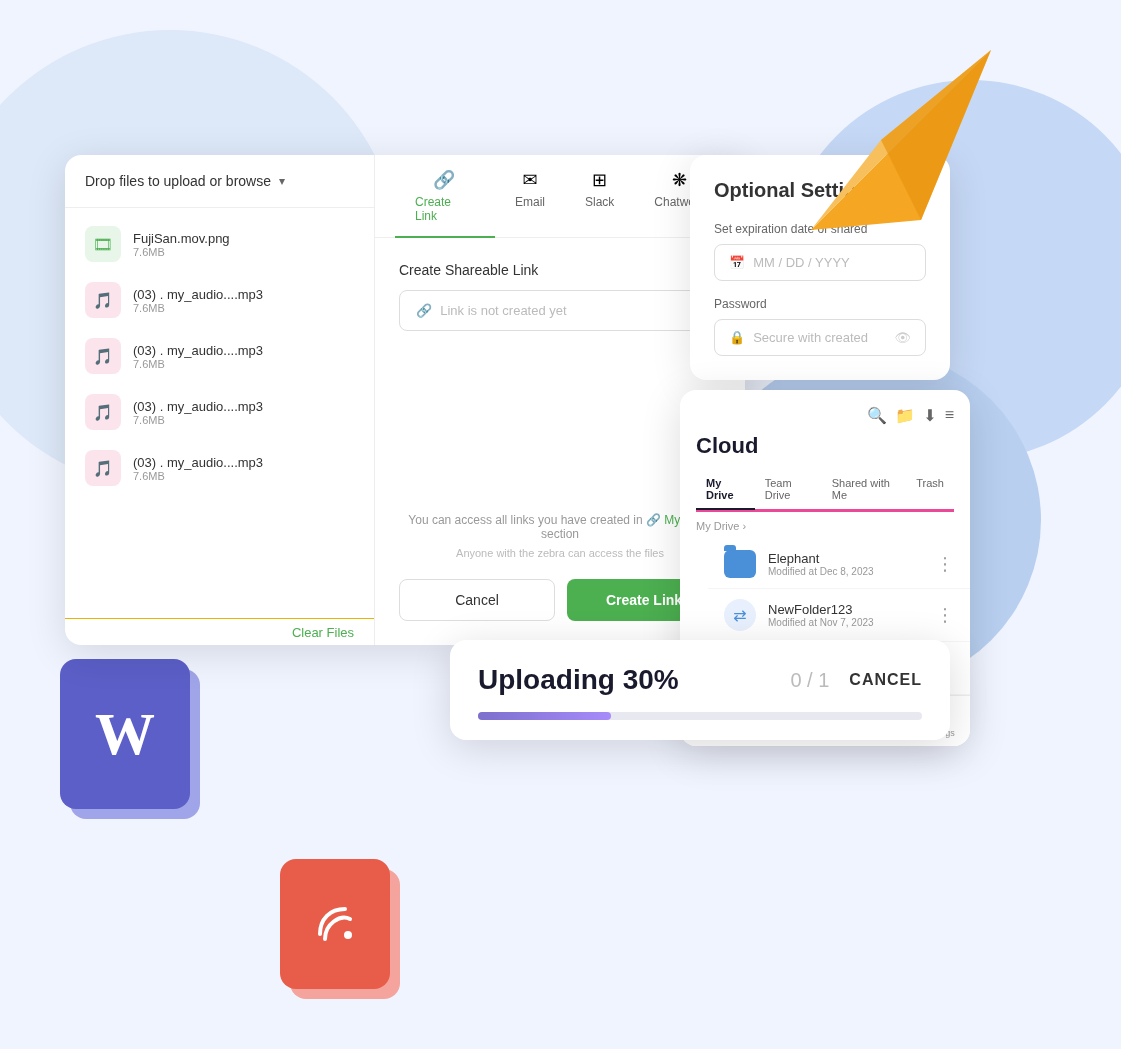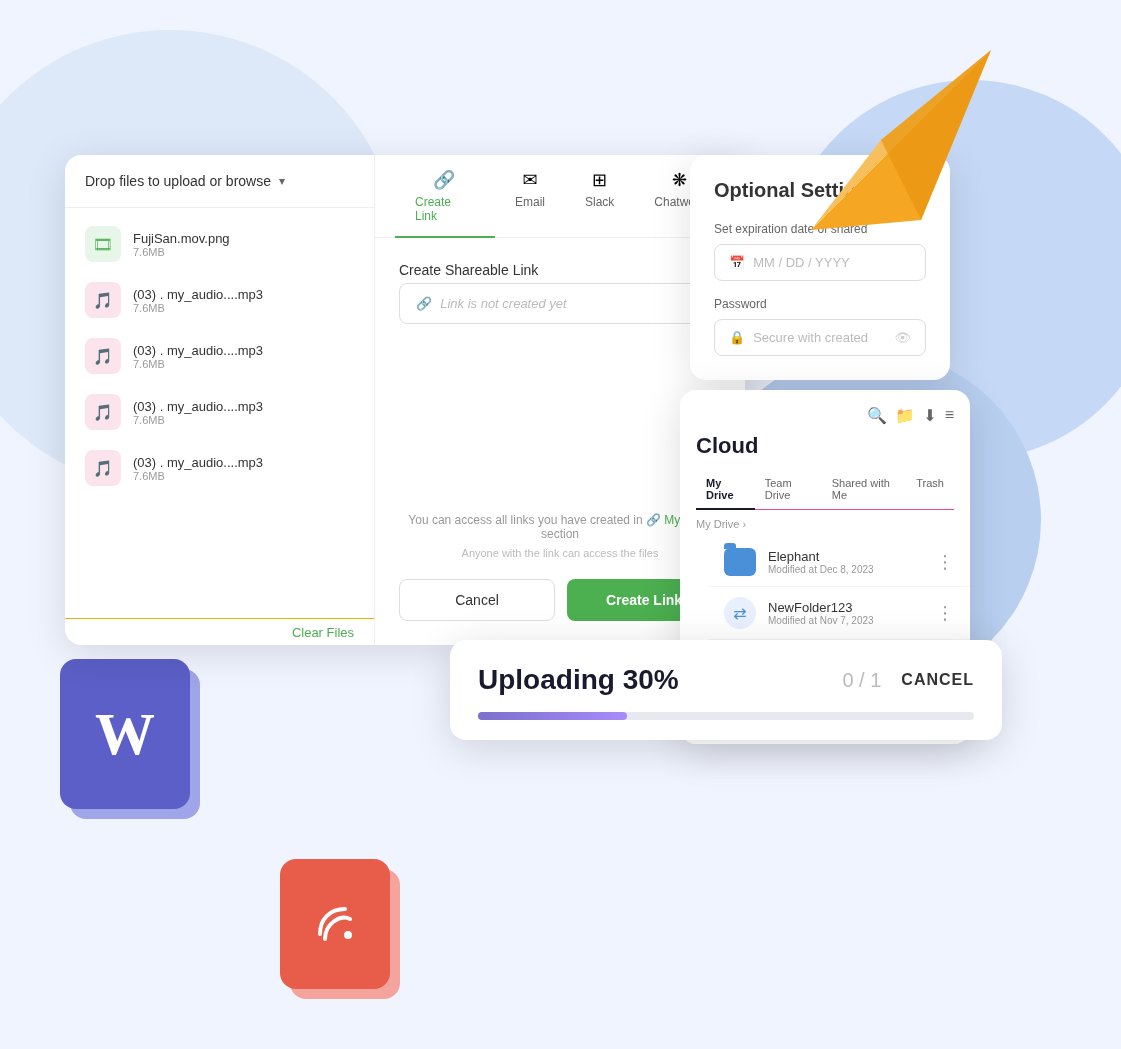--- a/index.html
+++ b/index.html
@@ -265,21 +265,21 @@
       padding: 24px;
       flex: 1;
       display: flex;
       flex-direction: column;
     }
 
     .shareable-title {
       font-size: 14px;
       color: #333;
       font-weight: 500;
-      margin-bottom: 5px;
+      margin-bottom: 12px;
     }
 
     .link-input-box {
       border: 1px solid #ddd;
       border-radius: 8px;
       padding: 12px 16px;
       display: flex;
       align-items: center;
       gap: 8px;
       color: #bbb;
@@ -406,21 +406,21 @@
     }
     .cloud-title {
       font-size: 22px;
       font-weight: 700;
       color: #1a1a2e;
       margin-bottom: 10px;
     }
     .cloud-tabs {
       display: flex;
       gap: 0;
-      border-bottom: 1px solid #ec4899;
+      border-bottom: 3px solid #ec4899;
       padding: 0;
     }
     .cloud-tab {
       font-size: 11px;
       padding: 8px 10px;
       cursor: pointer;
       color: #666;
       position: relative;
     }
     .cloud-tab.active {
@@ -521,21 +521,21 @@
     }
     .cloud-nav-label.active-nav {
       color: #4a90d9;
     }
 
     
     .upload-card {
       position: absolute;
       top: 640px;
       left: 450px;
-      width: 552px;
+      width: 500px;
       background: white;
       border-radius: 16px;
       box-shadow: 0 8px 40px rgba(0,0,0,0.14);
       padding: 24px 28px 20px;
       z-index: 7;
     }
     .upload-row {
       display: flex;
       align-items: center;
       gap: 20px;
@@ -671,29 +671,29 @@
       <div class="tab">
         <span class="tab-icon">❋</span>
         <span class="tab-label">Chatwork</span>
       </div>
     </div>
 
     <div class="tab-content">
       <div class="shareable-title">Create Shareable Link</div>
       <div class="link-input-box">
         <span>🔗</span>
-        <span style="color:#bbb;font-style:italic;">Link is not created yet</span>
+        <span style="color:#bbb;">Link is not created yet</span>
       </div>
       <div class="spacer"></div>
       <div class="info-text">
         <span>You can access all links you have created in</span>
         <a href="#"> 🔗 <span>My Links</span></a>
         <span>section</span>
       </div>
-      <div class="info-text-small">Anyone with the link can access the files</div>
+      <div class="info-text-small">Anyone with the zebra can access the files</div>
       <div class="action-buttons">
         <button class="cancel-btn">Cancel</button>
         <button class="create-link-btn">Create Link</button>
       </div>
     </div>
   </div>
 </div>
 
 <div class="optional-panel">
   <div class="optional-title">Optional Settings</div>

